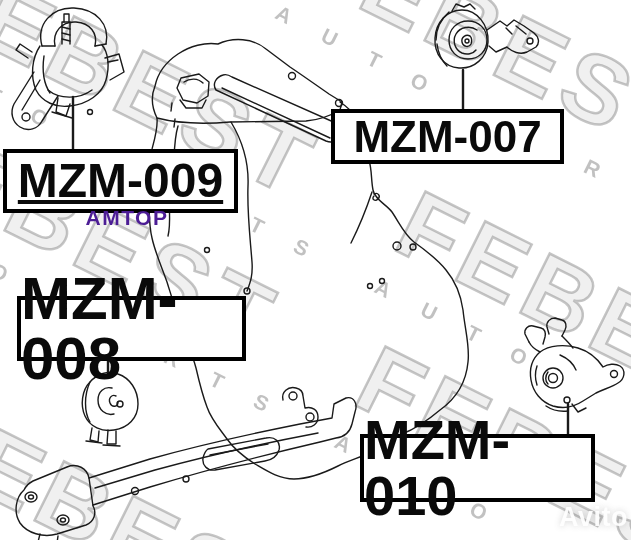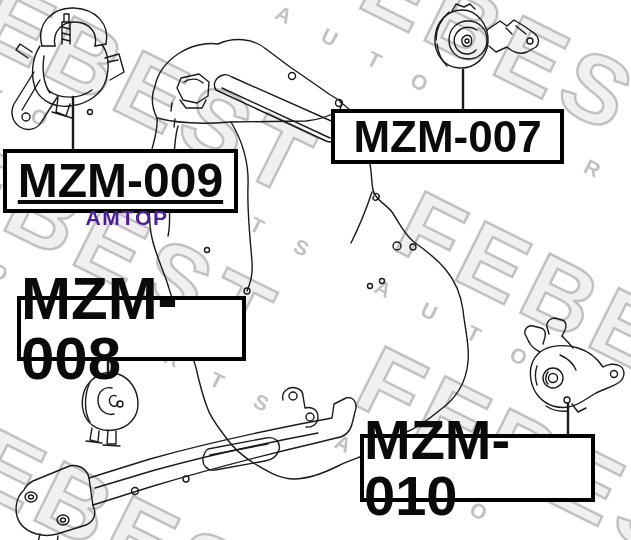--- a/index.html
+++ b/index.html
@@ -209,14 +209,23 @@
   </div>
   <div class="callout box-008">
     <span>MZM-008</span>
   </div>
   <div class="callout box-010">
     <span>MZM-010</span>
   </div>
 
   <div class="amtop">AMTOP</div>
 
+  <div class="avito">
+    <svg class="avito-dots" viewBox="0 0 32 30">
+      <circle cx="8" cy="7" r="5"></circle>
+      <circle cx="23" cy="9" r="8.5"></circle>
+      <circle cx="9" cy="22" r="6.5"></circle>
+      <circle cx="23" cy="24" r="4.5"></circle>
+    </svg>
+    <span class="avito-text">Avito</span>
+  </div>
 
 </div>
 
 </body></html>

